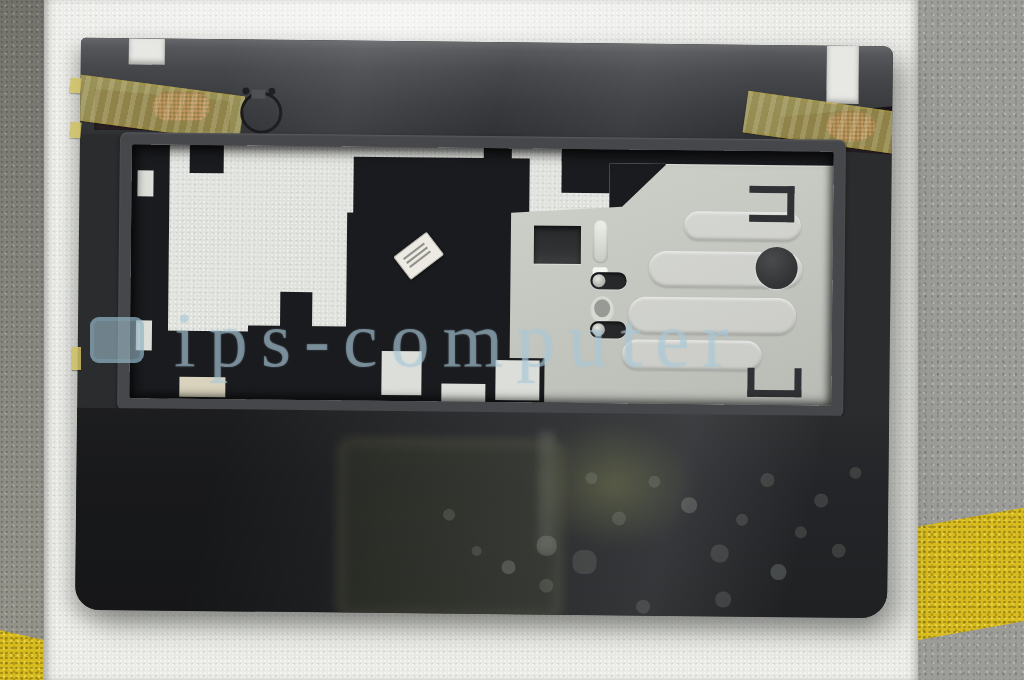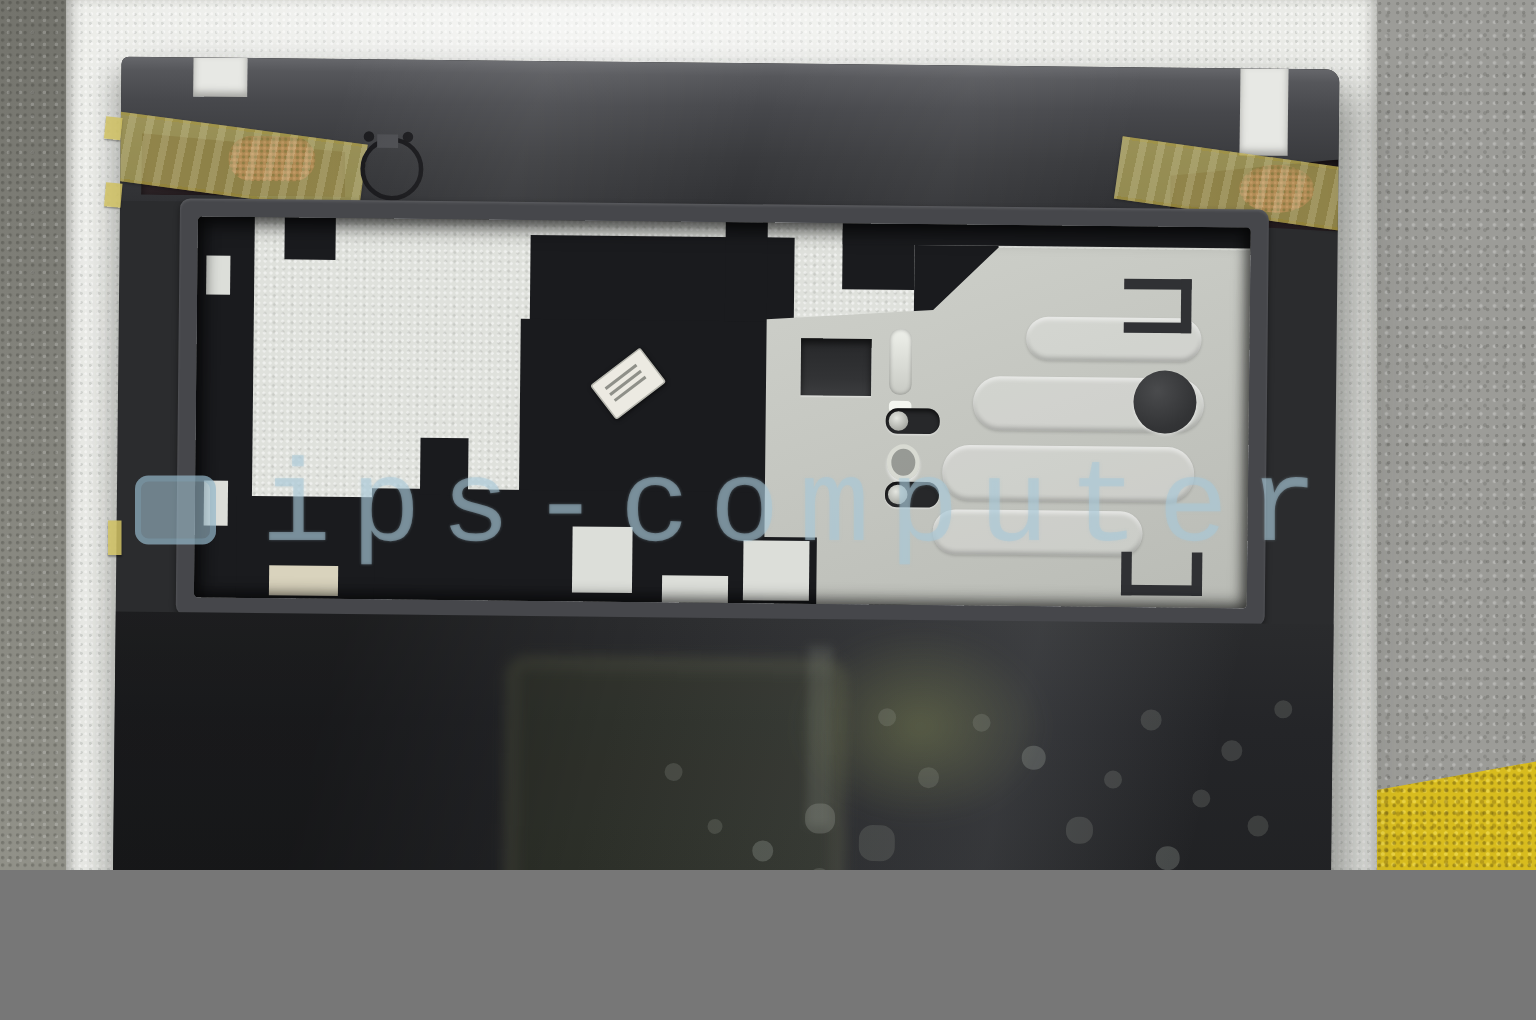--- a/index.html
+++ b/index.html
@@ -1,17 +1,17 @@
 <!DOCTYPE html>
 <html><head>
 <meta charset="utf-8">
 <style>
   html,body{margin:0;padding:0;background:#777;}
-  .scene{position:relative;width:1024px;height:580px;overflow:hidden;
-    font-family:Liberation Mono, monospace;}
+  .scene{position:relative;width:1024px;height:680px;overflow:hidden;
+    font-family:Liberation Serif, serif;}
   .abs{position:absolute;}
 
   
   .floor{left:0;top:0;width:1024px;height:680px;background-color:#9c9c98;
     background-image:
       radial-gradient(circle at 30% 40%, rgba(55,55,50,.22) 0 .9px, transparent 1.4px),
       radial-gradient(circle at 70% 65%, rgba(255,255,255,.25) 0 .9px, transparent 1.4px),
       radial-gradient(circle at 15% 80%, rgba(60,60,55,.18) 0 1px, transparent 1.5px);
     background-size:6px 6px,9px 9px,13px 13px;}
   .floor-left{left:0;top:0;width:44px;height:680px;

